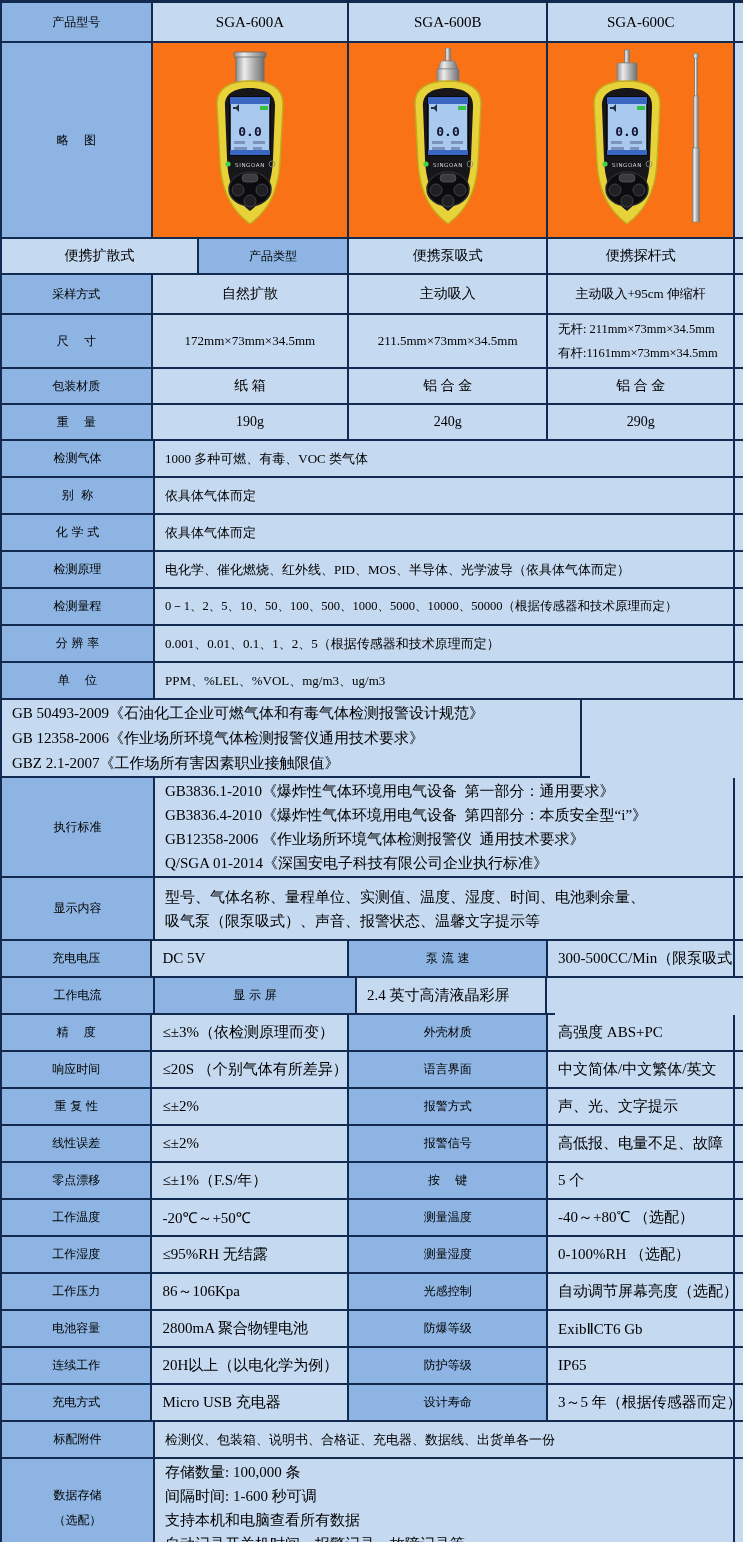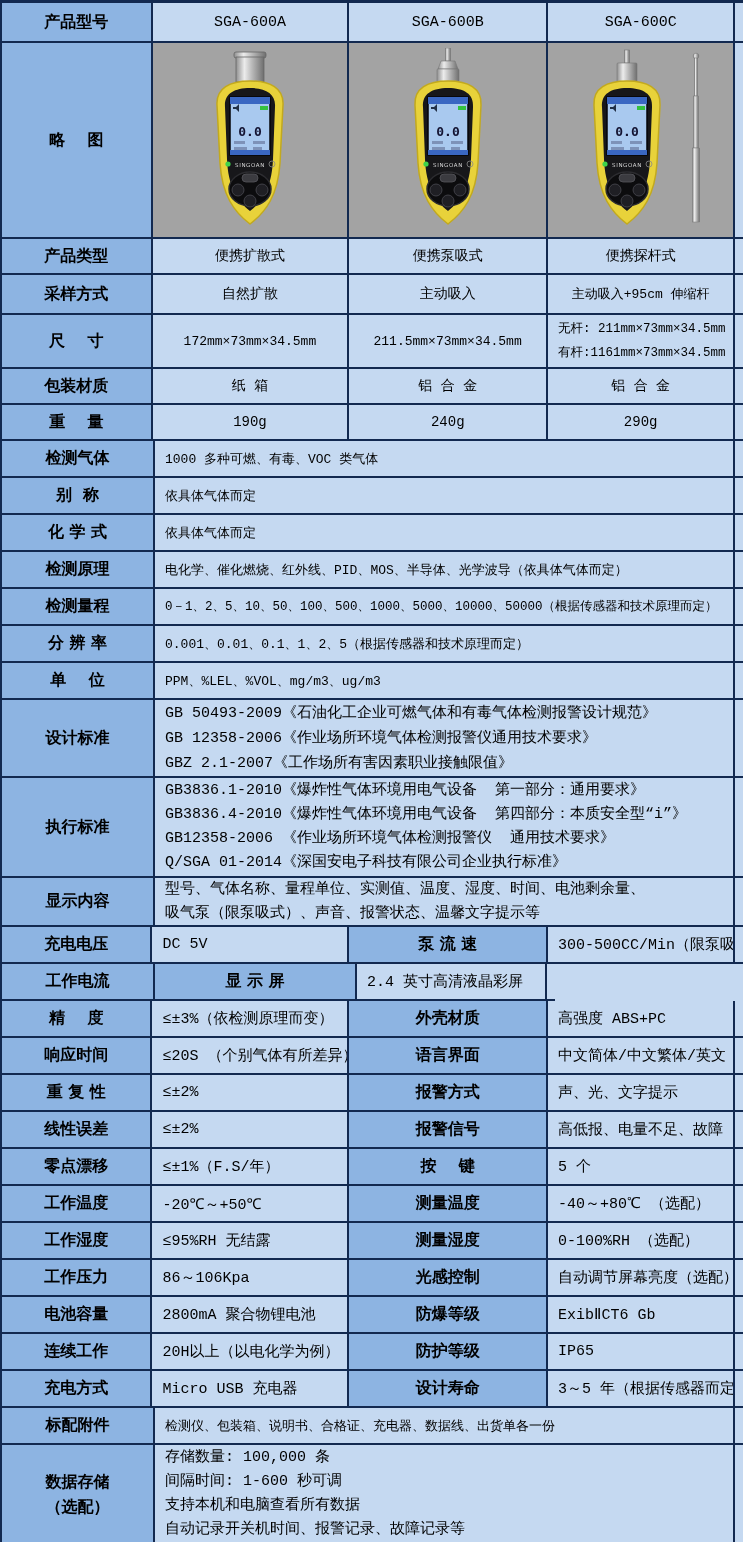--- a/index.html
+++ b/index.html
@@ -1,35 +1,35 @@
 <!DOCTYPE html>
 <html style="--c-label_bg: #8DB4E2; --c-value_bg: #C5D9F1; --c-border: #122950; --c-device_yellow: #E8D23A; --c-screen_blue: #A9C9EF; --c-screen_bar_blue: #3A67C2; --c-led_green: #3ED24A;"><head>
 <meta charset="utf-8">
 <style>
   *{box-sizing:border-box;margin:0;padding:0}
   html,body{width:743px;background:var(--c-value_bg,#C5D9F1);font-family:"DejaVu Sans","Liberation Sans",sans-serif;color:#000}
   .tbl{width:743px;border-top:3px solid var(--c-border,#122950);border-left:2px solid var(--c-border,#122950)}
   .r{display:flex;width:741px}
   .c{border-right:2px solid var(--c-border,#122950);border-bottom:2px solid var(--c-border,#122950);
      display:flex;align-items:center;justify-content:center;overflow:hidden}
-  .lab{background:var(--c-label_bg,#8DB4E2);font-weight:bold;font-size:16px;text-align:right;white-space:pre}
+  .lab{background:var(--c-label_bg,#8DB4E2);font-weight:normal;font-size:12px;text-align:right;white-space:pre}
   .val{background:var(--c-value_bg,#C5D9F1);font-size:14px;white-space:pre;
-       font-family:Liberation Mono, monospace}
+       font-family:Liberation Serif, serif}
   .w1{width:153px}.w2{width:200px}.w3{width:202px}.w4{width:190px}.wf{width:580px}
   .fill{width:8px;background:var(--c-value_bg,#C5D9F1);border-bottom:2px solid var(--c-border,#122950)}
-  .imgc{background:#a3a3a3}
+  .imgc{background:#f97316}
   .left{justify-content:flex-start;padding-left:10px;padding-right:4px}
   .col{flex-direction:column;align-items:flex-start;justify-content:center}
   .colc{flex-direction:column;align-items:center;justify-content:center}
   .ln{line-height:25px;white-space:pre}
   .ln24{line-height:24px;white-space:pre}
   .sm{font-size:13px}.md{font-size:15px}.xs{font-size:12.5px}
   .model{font-size:15px}
   .h40{height:40px}.h196{height:196px}.h36{height:36px}.h54{height:54px}.h37{height:37px}
-  .h78{height:78px}.h100{height:100px}.h49{height:49px}
+  .h78{height:78px}.h100{height:100px}.h49{height:63px}
   .brand{font-size:5.5px;letter-spacing:.6px;fill:#d6d6d6;text-anchor:middle;font-family:"DejaVu Sans",sans-serif}
   .reading{font-size:13px;font-weight:bold;fill:#141432;text-anchor:middle;font-family:"DejaVu Sans Mono",monospace}
 </style>
 </head>
 <body>
 
 <div class="tbl">
 
   <div class="r h40">
     <div class="c lab w1">产品型号</div>
@@ -167,22 +167,22 @@
           <rect x="128.6" y="10" width="2.8" height="38" fill="url(#gC)" stroke="#777" stroke-width="0.5"></rect>
           <rect x="127.6" y="48" width="4.8" height="52" fill="url(#gC)" stroke="#777" stroke-width="0.5"></rect>
           <rect x="126.4" y="100" width="7.2" height="74" fill="url(#gC)" stroke="#777" stroke-width="0.5"></rect>
         </g>
       </svg>
     </div>
     <div class="fill"></div>
   </div>
 
   <div class="r h36">
+    <div class="c val w2">便携扩散式</div>
     <div class="c lab w1">产品类型</div>
-    <div class="c val w2">便携扩散式</div>
     <div class="c val w3">便携泵吸式</div>
     <div class="c val w4">便携探杆式</div>
     <div class="fill"></div>
   </div>
   <div class="r h40">
     <div class="c lab w1">采样方式</div>
     <div class="c val w2">自然扩散</div>
     <div class="c val w3">主动吸入</div>
     <div class="c val w4 sm">主动吸入+95cm 伸缩杆</div>
     <div class="fill"></div>
@@ -241,21 +241,20 @@
     <div class="c lab w1">分 辨 率</div>
     <div class="c val wf left sm">0.001、0.01、0.1、1、2、5（根据传感器和技术原理而定）</div>
     <div class="fill"></div>
   </div>
   <div class="r h37">
     <div class="c lab w1">单    位</div>
     <div class="c val wf left sm">PPM、%LEL、%VOL、mg/m3、ug/m3</div>
     <div class="fill"></div>
   </div>
   <div class="r h78">
-    <div class="c lab w1">设计标准</div>
     <div class="c val wf left col">
       <div class="ln md">GB 50493-2009《石油化工企业可燃气体和有毒气体检测报警设计规范》</div>
       <div class="ln md">GB 12358-2006《作业场所环境气体检测报警仪通用技术要求》</div>
       <div class="ln md">GBZ 2.1-2007《工作场所有害因素职业接触限值》</div>
     </div>
     <div class="fill"></div>
   </div>
   <div class="r h100">
     <div class="c lab w1">执行标准</div>
     <div class="c val wf left col">

